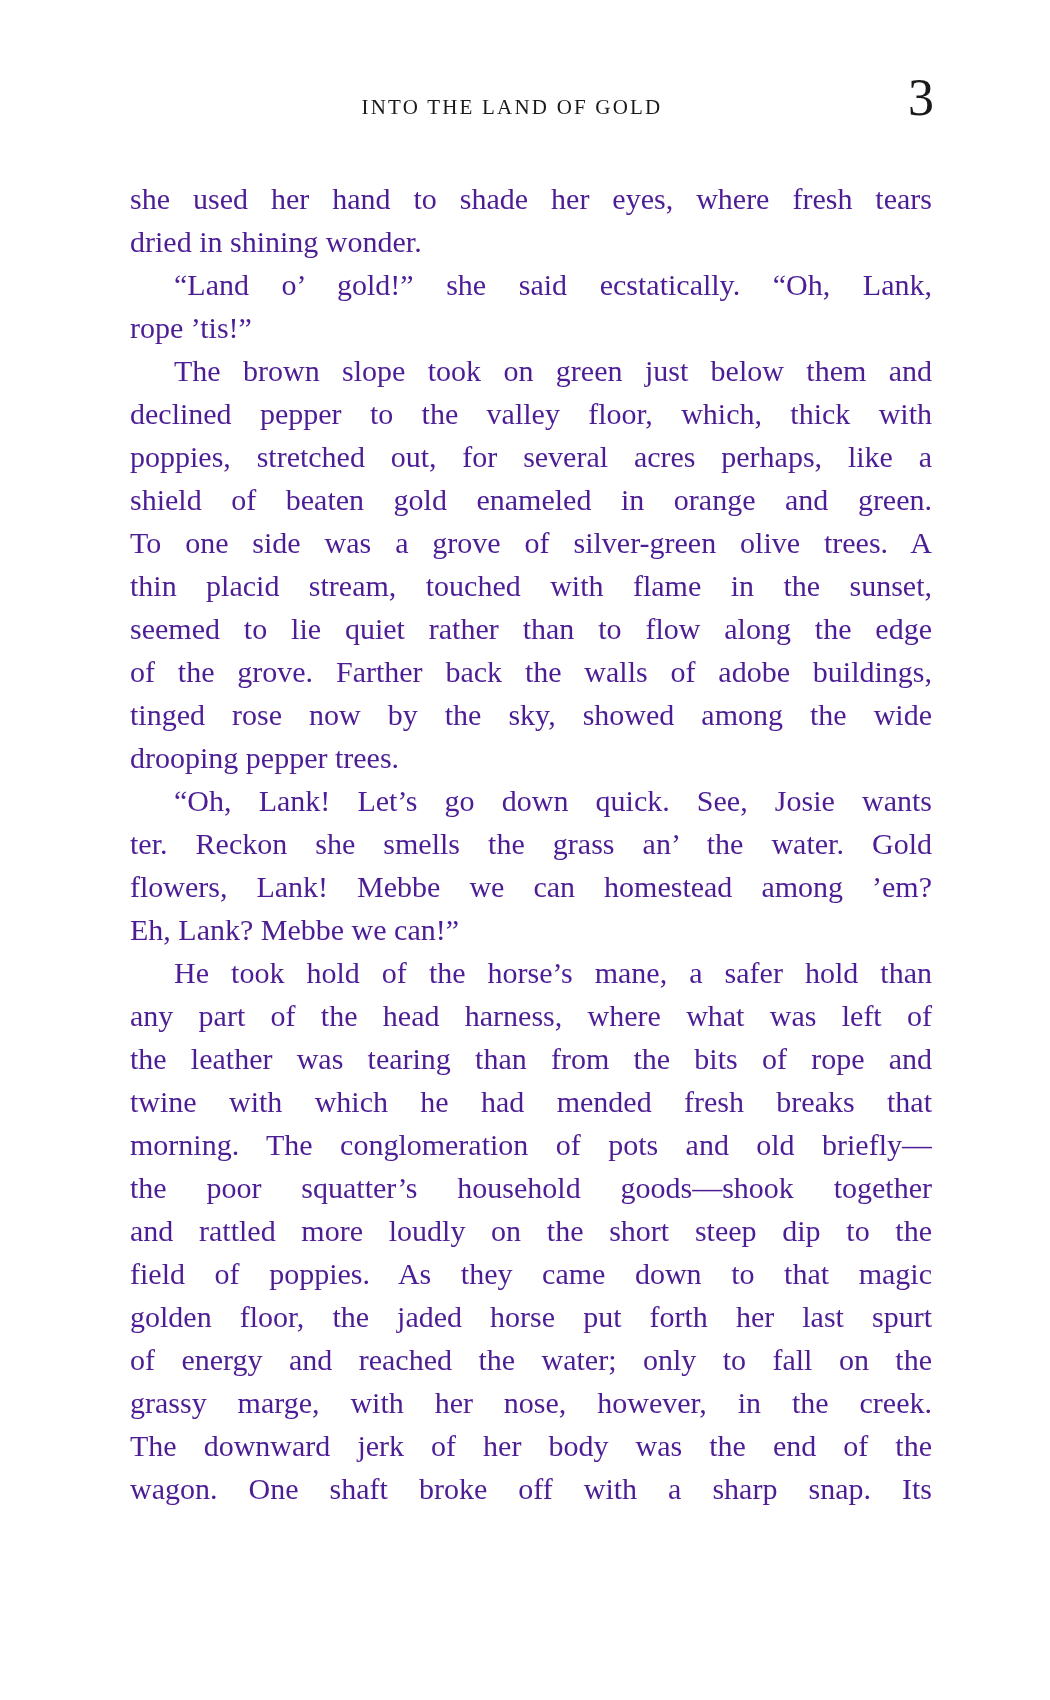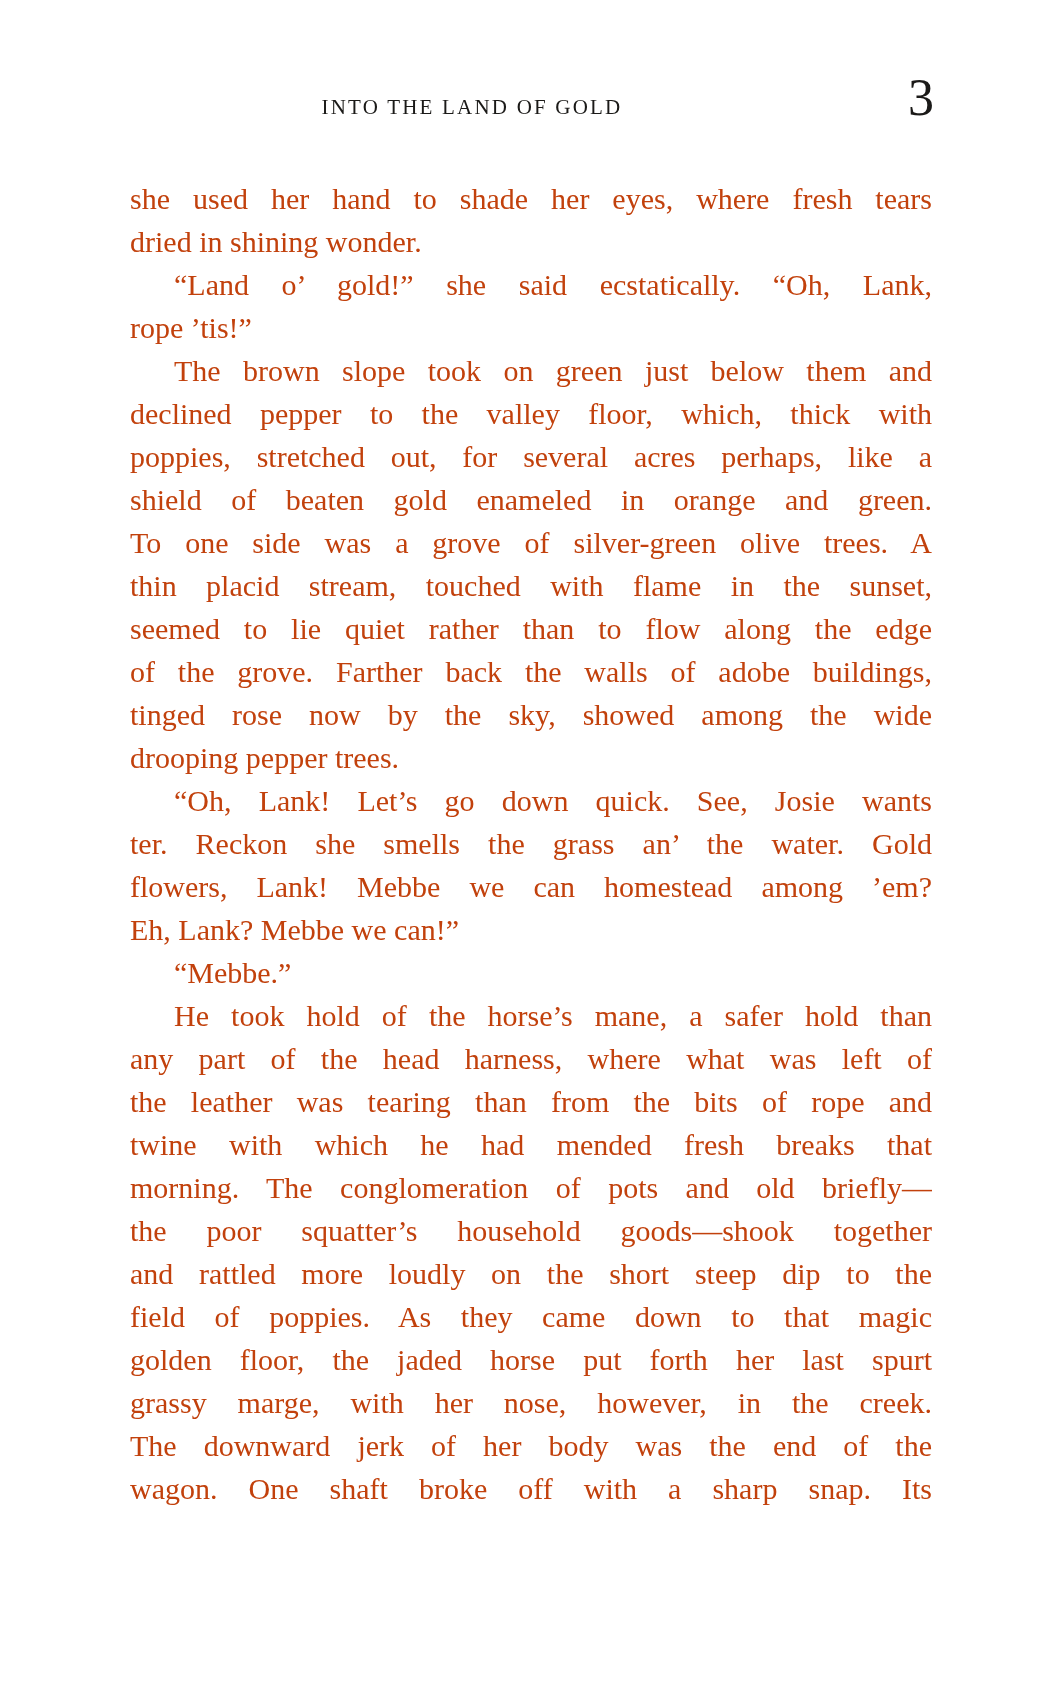--- a/index.html
+++ b/index.html
@@ -13,21 +13,21 @@
     height: 1700px;
     background: #ffffff;
     overflow: hidden;
     font-family: "Liberation Serif", serif;
     color: #151413;
   }
   
   .running-head-title {
     position: absolute;
     top: 95px;
-    left: 472px;
+    left: 512px;
     transform: translateX(-50%);
     font-size: 21px;
     letter-spacing: 2.2px;
     white-space: nowrap;
     color: #1b1a18;
   }
   .folio {
     position: absolute;
     top: 72px;
     right: 116px;
@@ -37,21 +37,21 @@
     color: #1b1a18;
   }
   
   .body-text {
     position: absolute;
     left: 130px;
     top: 177px;
     width: 802px;
     font-size: 30px;
     line-height: 43px;
-    color: #c2410c;
+    color: #4c1d95;
   }
   .paragraph { margin: 0; padding: 0; }
   .text-line {
     height: 43px;
     overflow: hidden;
     white-space: normal;
   }
   .text-line.j { text-align: justify; }
   .text-line.j::after {
     content: "";
@@ -87,30 +87,28 @@
         <div class="text-line j">tinged rose now by the sky, showed among the wide</div>
         <div class="text-line">drooping pepper trees.</div>
       </div>
       <div class="paragraph">
         <div class="text-line j indent">“Oh, Lank! Let’s go down quick. See, Josie wants</div>
         <div class="text-line j">ter. Reckon she smells the grass an’ the water. Gold</div>
         <div class="text-line j">flowers, Lank! Mebbe we can homestead among ’em?</div>
         <div class="text-line">Eh, Lank? Mebbe we can!”</div>
       </div>
       <div class="paragraph">
-        <div class="text-line indent">“Mebbe.”</div>
-      </div>
-      <div class="paragraph">
         <div class="text-line j indent">He took hold of the horse’s mane, a safer hold than</div>
         <div class="text-line j">any part of the head harness, where what was left of</div>
         <div class="text-line j">the leather was tearing than from the bits of rope and</div>
         <div class="text-line j">twine with which he had mended fresh breaks that</div>
         <div class="text-line j">morning. The conglomeration of pots and old briefly—</div>
         <div class="text-line j">the poor squatter’s household goods—shook together</div>
         <div class="text-line j">and rattled more loudly on the short steep dip to the</div>
         <div class="text-line j">field of poppies. As they came down to that magic</div>
         <div class="text-line j">golden floor, the jaded horse put forth her last spurt</div>
+        <div class="text-line j">of energy and reached the water; only to fall on the</div>
         <div class="text-line j">grassy marge, with her nose, however, in the creek.</div>
         <div class="text-line j">The downward jerk of her body was the end of the</div>
         <div class="text-line j">wagon. One shaft broke off with a sharp snap. Its</div>
       </div>
     </div>
 </div>
 
 </body></html>

